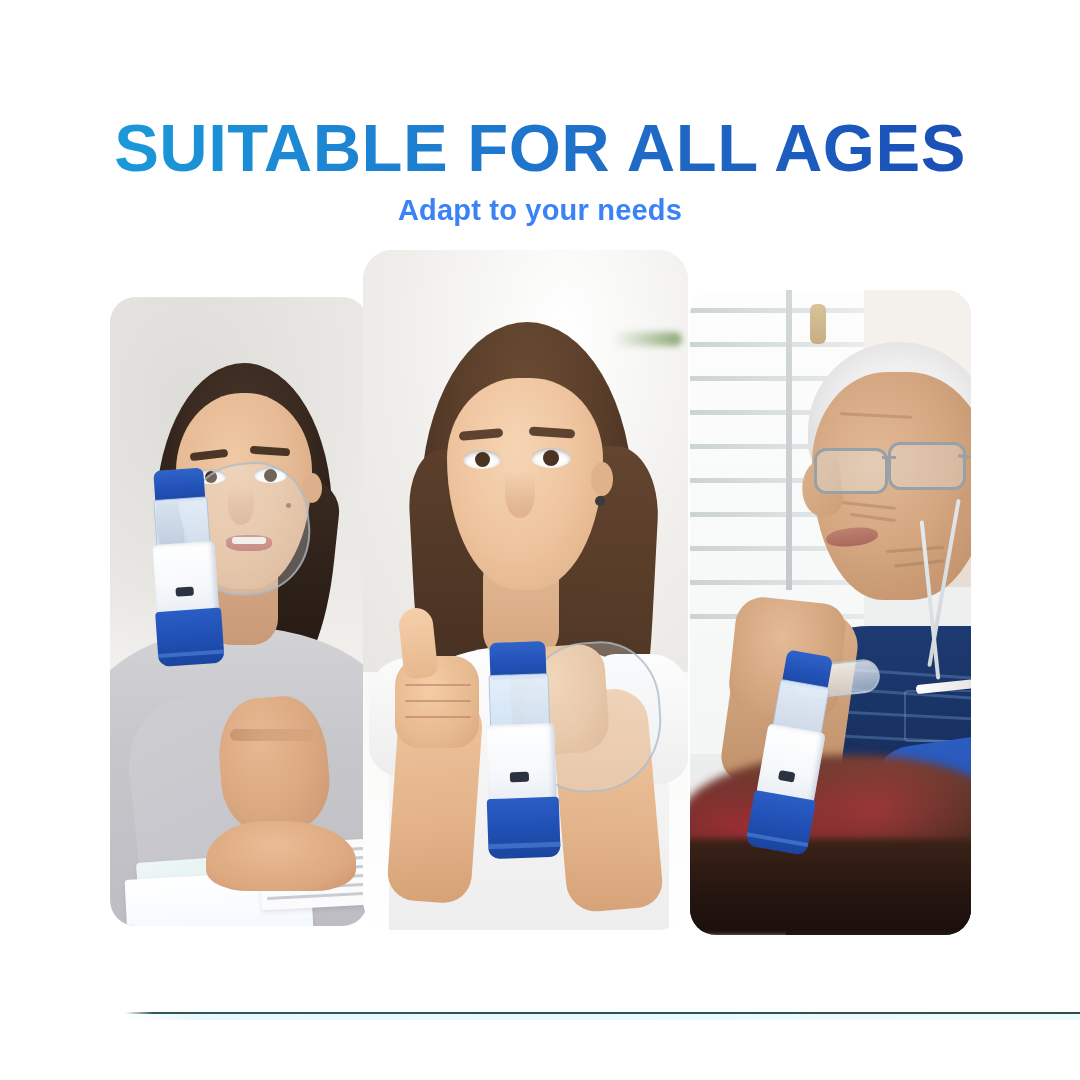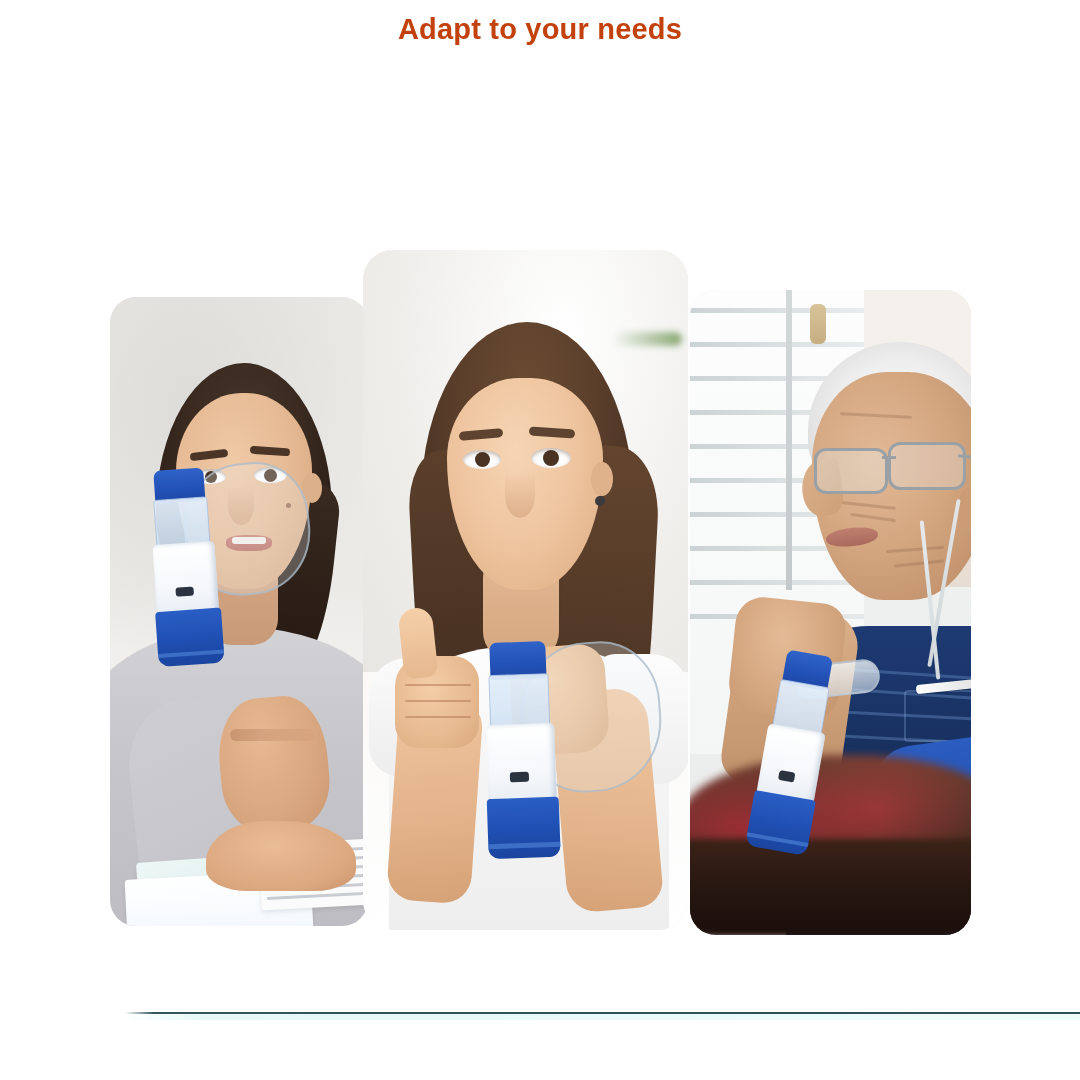--- a/index.html
+++ b/index.html
@@ -25,21 +25,21 @@
     -webkit-background-clip:text;
     background-clip:text;
     color:transparent;
     -webkit-text-fill-color:transparent;
     white-space:nowrap;
   }
   .subtitle {
     margin-top:13px;
     font-size:29px;
     font-weight:700;
-    color:#c2410c;
+    color:#3b82f6;
     letter-spacing:0.2px;
   }
 
   
   .panel {
     position:absolute;
     overflow:hidden;
     border-radius:26px;
     background:#f1f1ef;
   }
@@ -436,20 +436,21 @@
   }
   .bottom-rule-glow {
     position:absolute; left:125px; top:1014px; width:955px; height:6px;
     background:linear-gradient(90deg,rgba(224,248,248,0) 0%,rgba(222,246,246,.75) 8%,rgba(226,248,248,.6) 100%);
   }
 </style>
 </head>
 <body>
 
 <div class="headings">
+  <div class="title">SUITABLE FOR ALL AGES</div>
   <div class="subtitle">Adapt to your needs</div>
 </div>
 
 <div class="panel panel-left" aria-label="Adult woman with dark hair holding a blue and white portable mesh nebulizer with a transparent mask over her nose and mouth while seated at a desk with papers">
   <div class="scene l-bg">
     <div class="l-wallshade"></div>
     <div class="l-desk"></div>
 
     <div class="l-hair"></div>
     <div class="l-hair-tail"></div>

